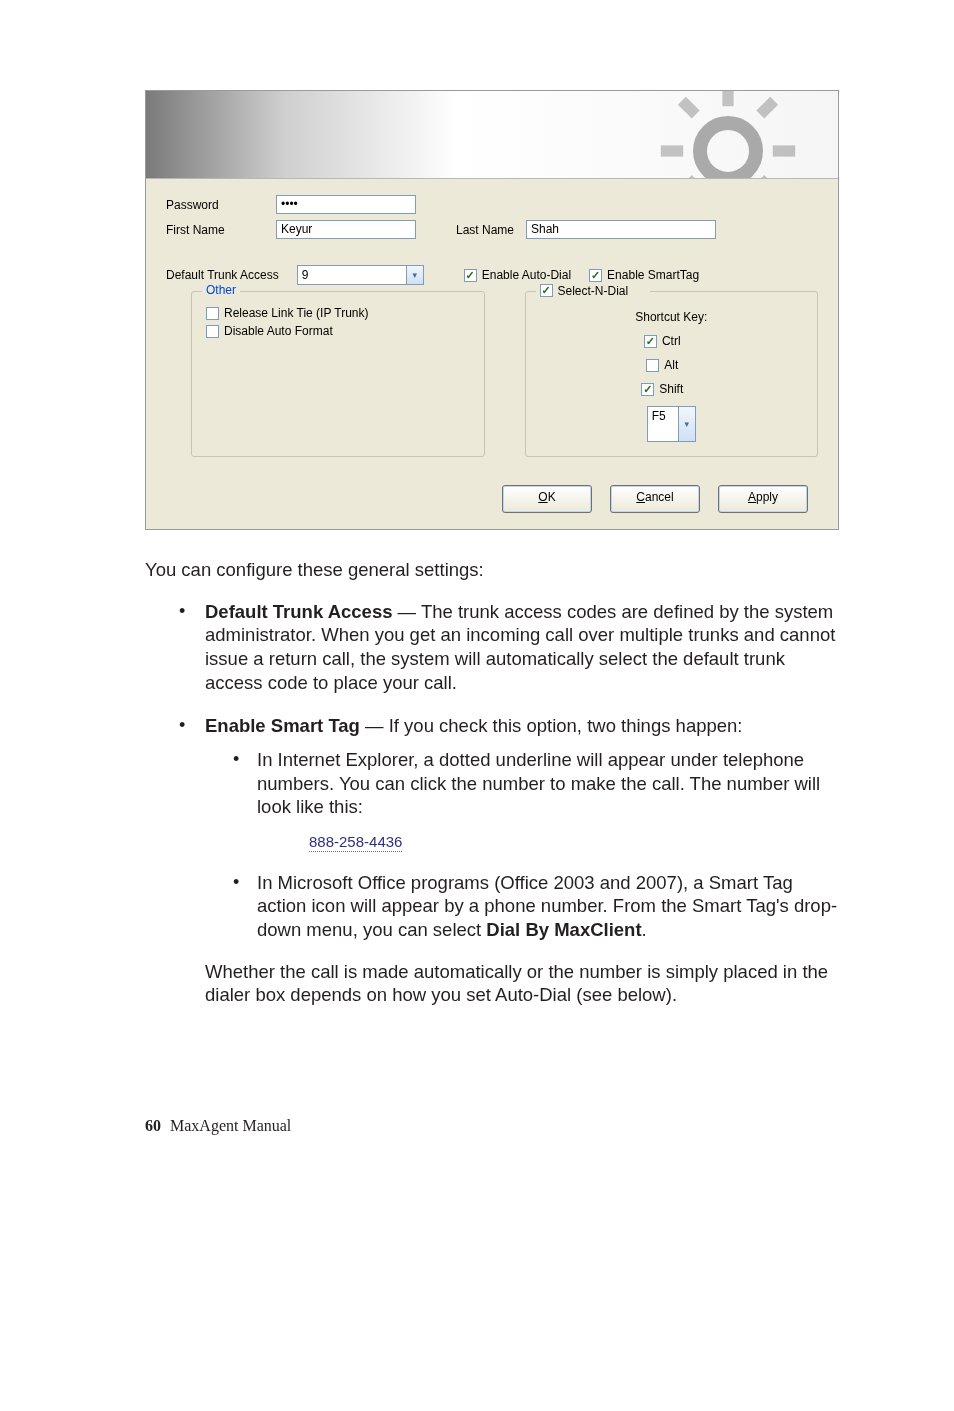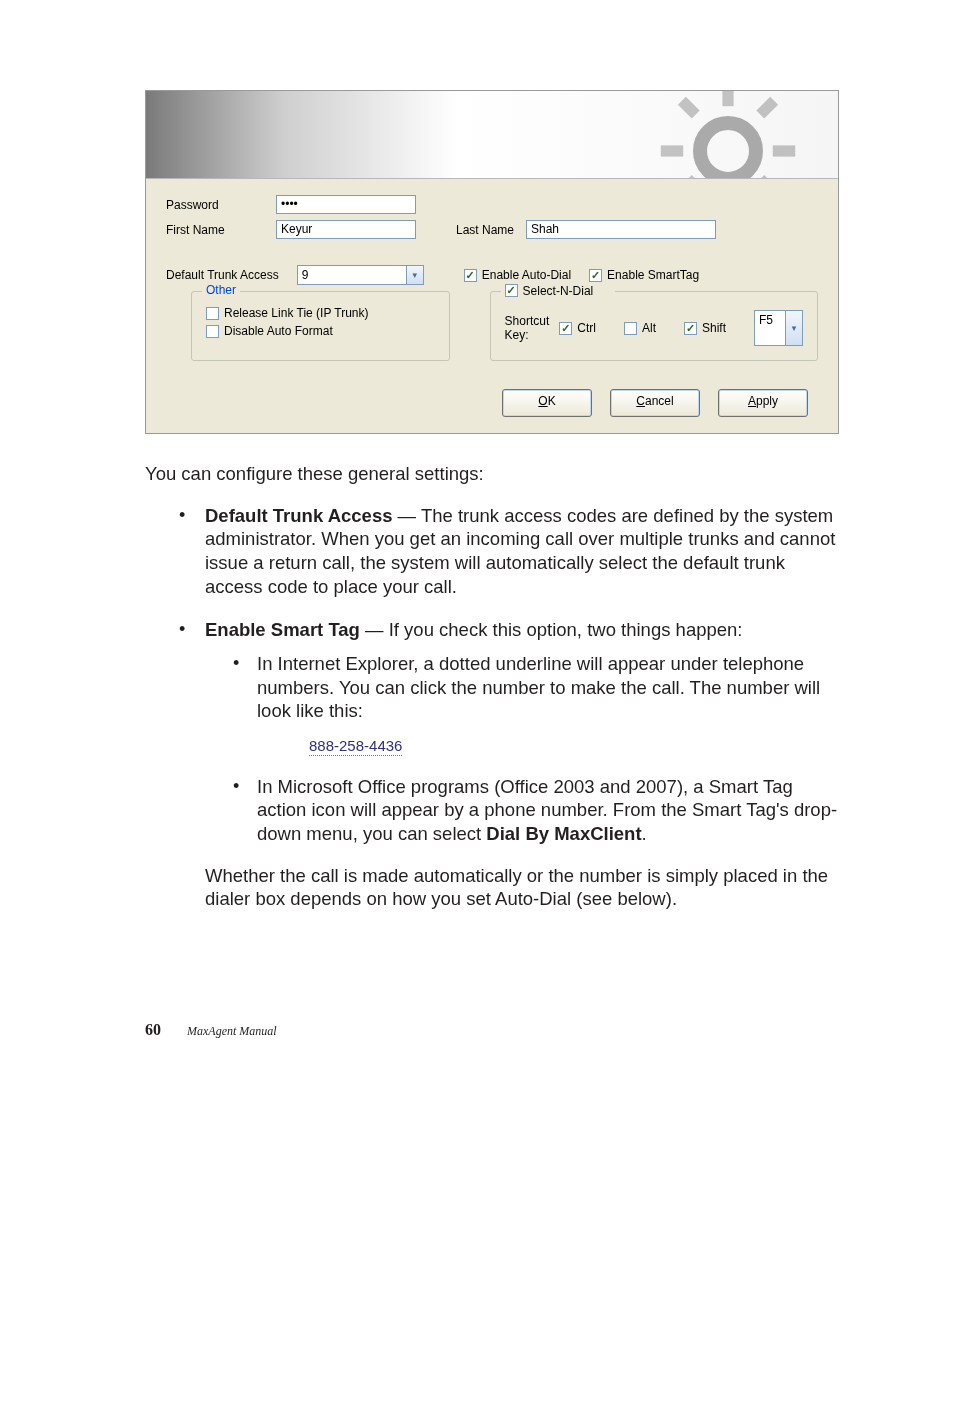--- a/index.html
+++ b/index.html
@@ -106,21 +106,21 @@
   .fs-col { flex: 1; }
   .legend {
     position: absolute;
     top: -9px; left: 10px;
     background: #ece9d8;
     padding: 0 4px;
     color: #0046d5;
     font-size: 12px;
   }
   .legend-k { color: #000; }
-  .sk-row { display: flex; align-items: center; gap: 10px; margin-top: 8px;}
+  .sk-row { display: flex; align-items: center; gap: 10px; margin-top: 8px; flex-direction: column;}
   .small-combo {
     display: inline-flex;
     border: 1px solid #7f9db9;
     height: 36px;
     background: #fff;
   }
   .small-combo .val { width: 30px; padding: 1px 4px; font-size: 12px; line-height: 16px; }
   .small-combo .arrow {
     width: 17px;
     background: linear-gradient(#f2f6fb,#cfe0f4);
@@ -167,21 +167,21 @@
   }
   .sample-wrap { margin: 10px 0 16px 52px; }
   .after-list { margin: 0 0 0 60px; }
 
   .footer {
     position: relative;
     margin-top: 110px;
     font-family: "Times New Roman", serif;
   }
   .footer .pg { font-weight: 700; font-size: 16px; }
-  .footer .title { font-style: italic; font-size: 12px; margin-left: 22px; }
+  .footer .title { font-size: 16px; margin-left: 5px; }
 </style>
 </head>
 <body>
 
 <div class="page">
 
   <div class="dialog-wrap">
     <div class="close-btn">×</div>
     <div class="banner">
       <svg class="gear" viewBox="0 0 100 100">

